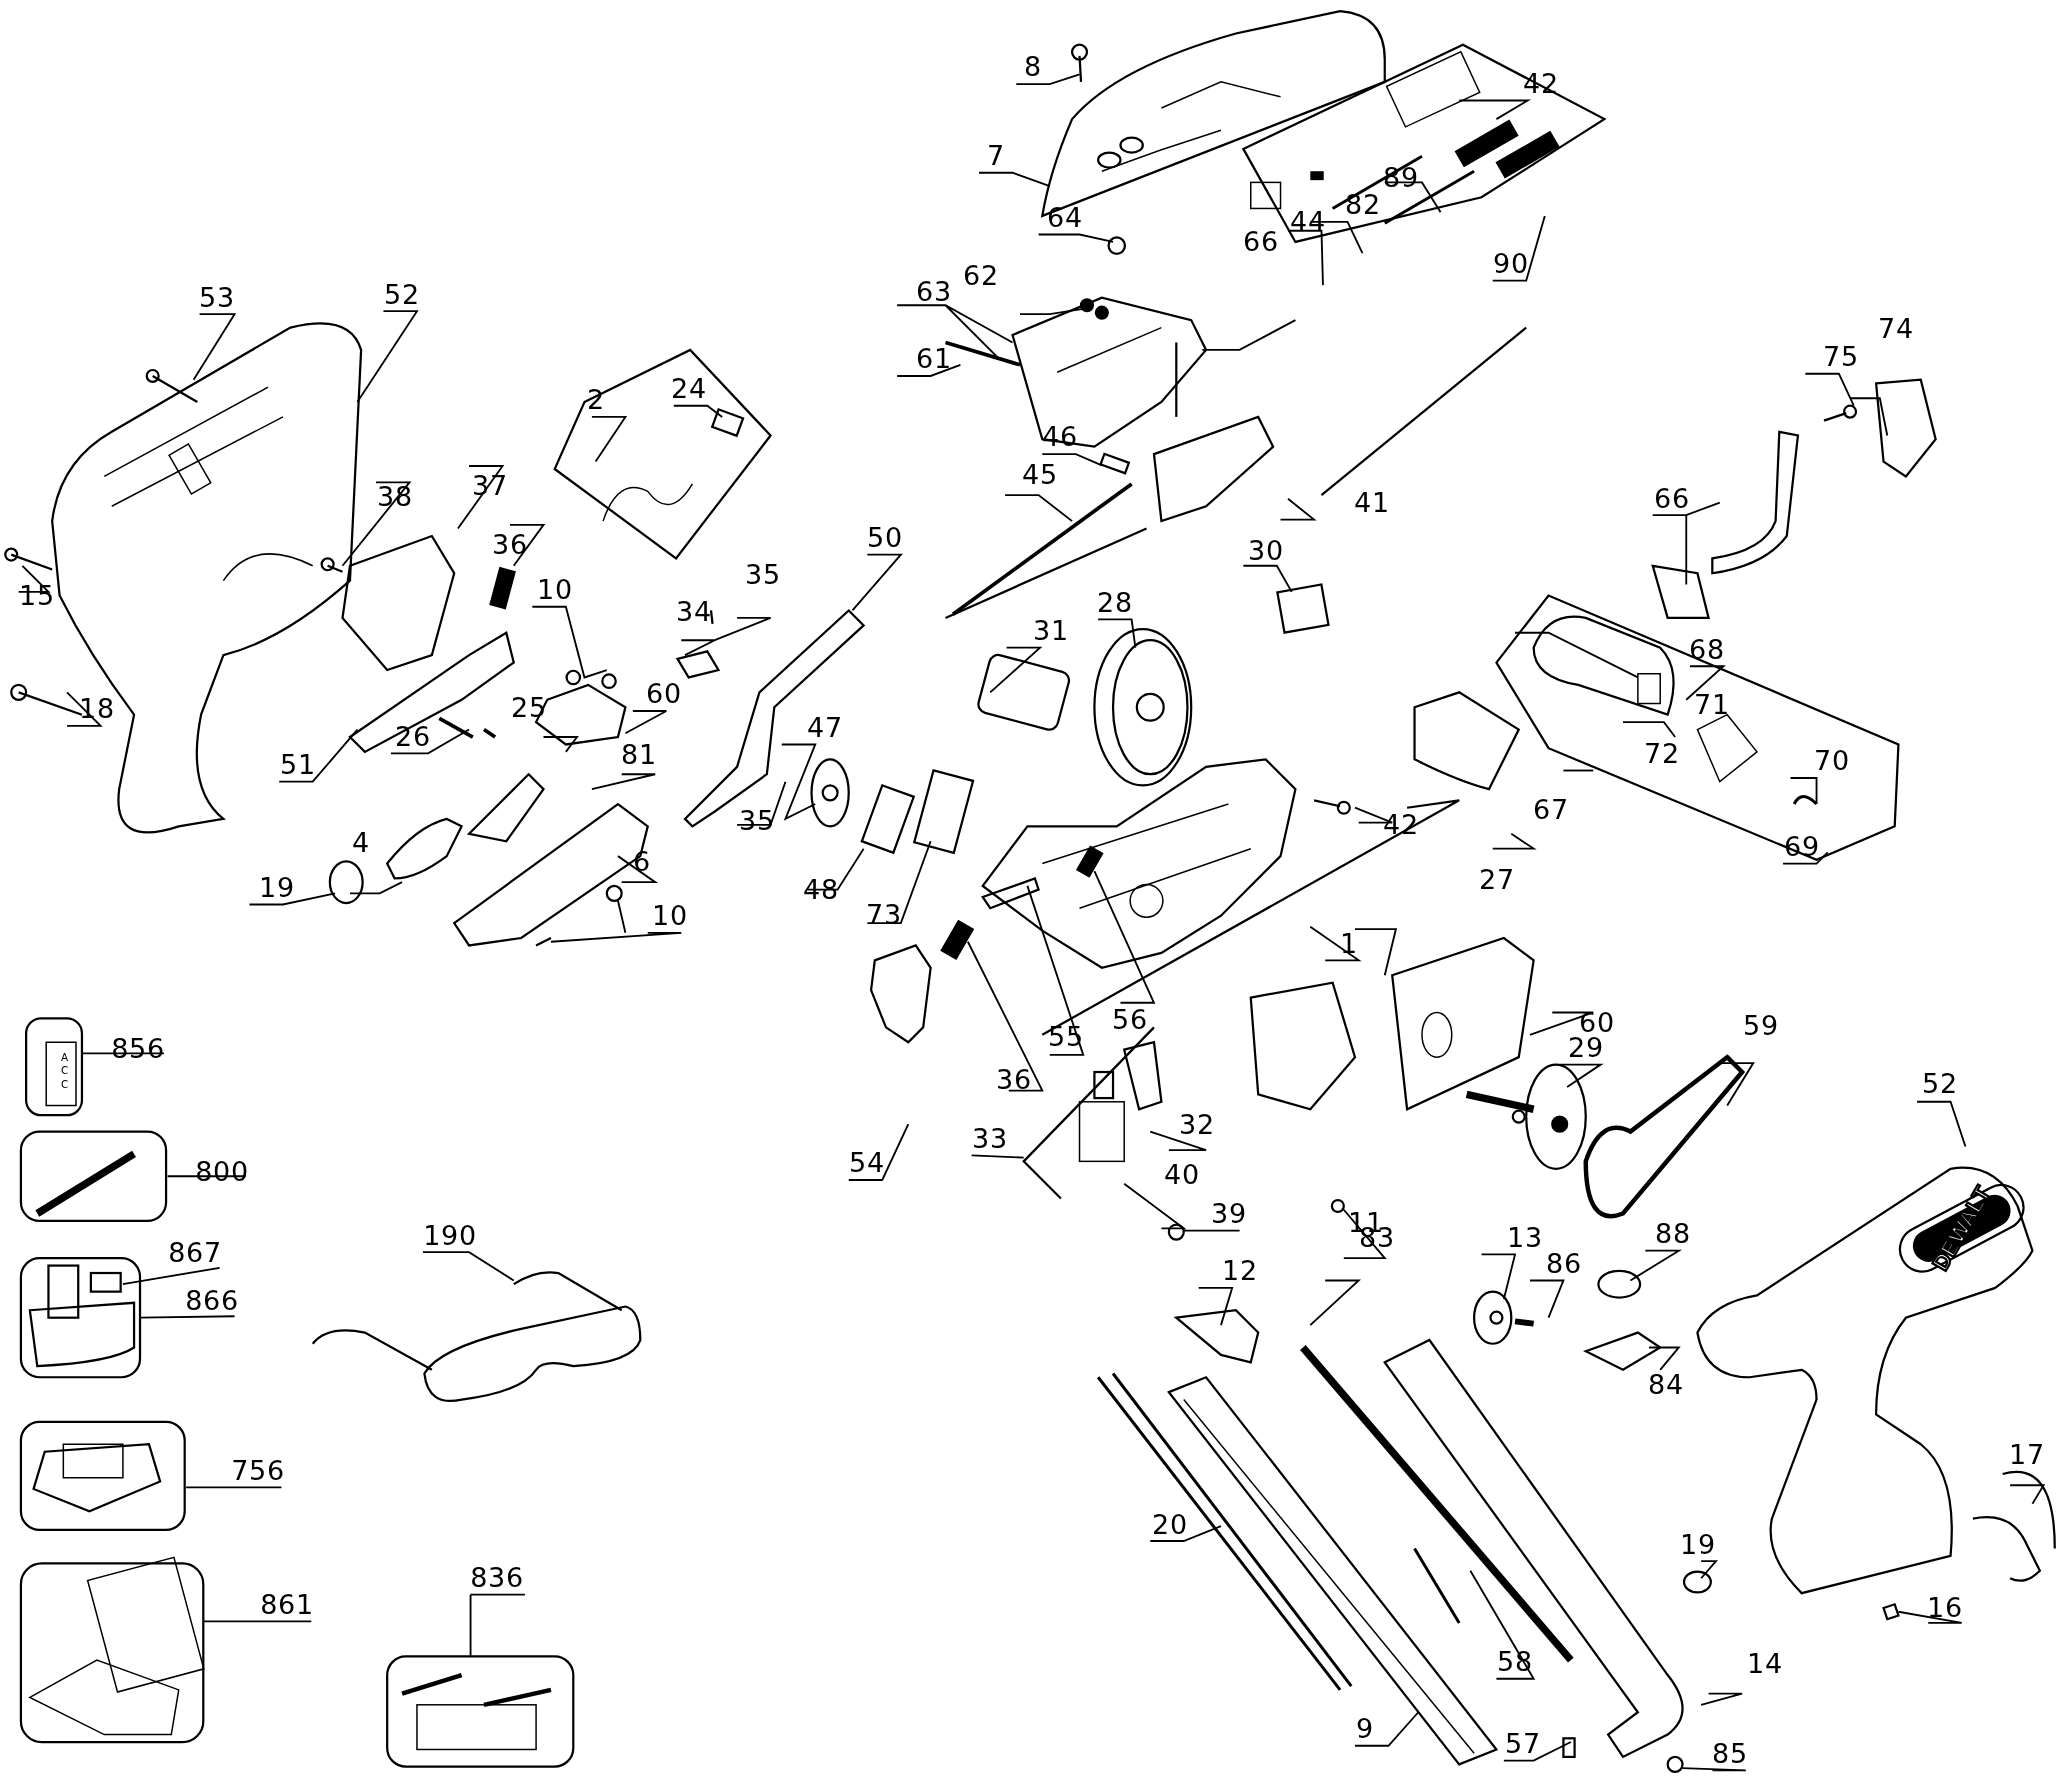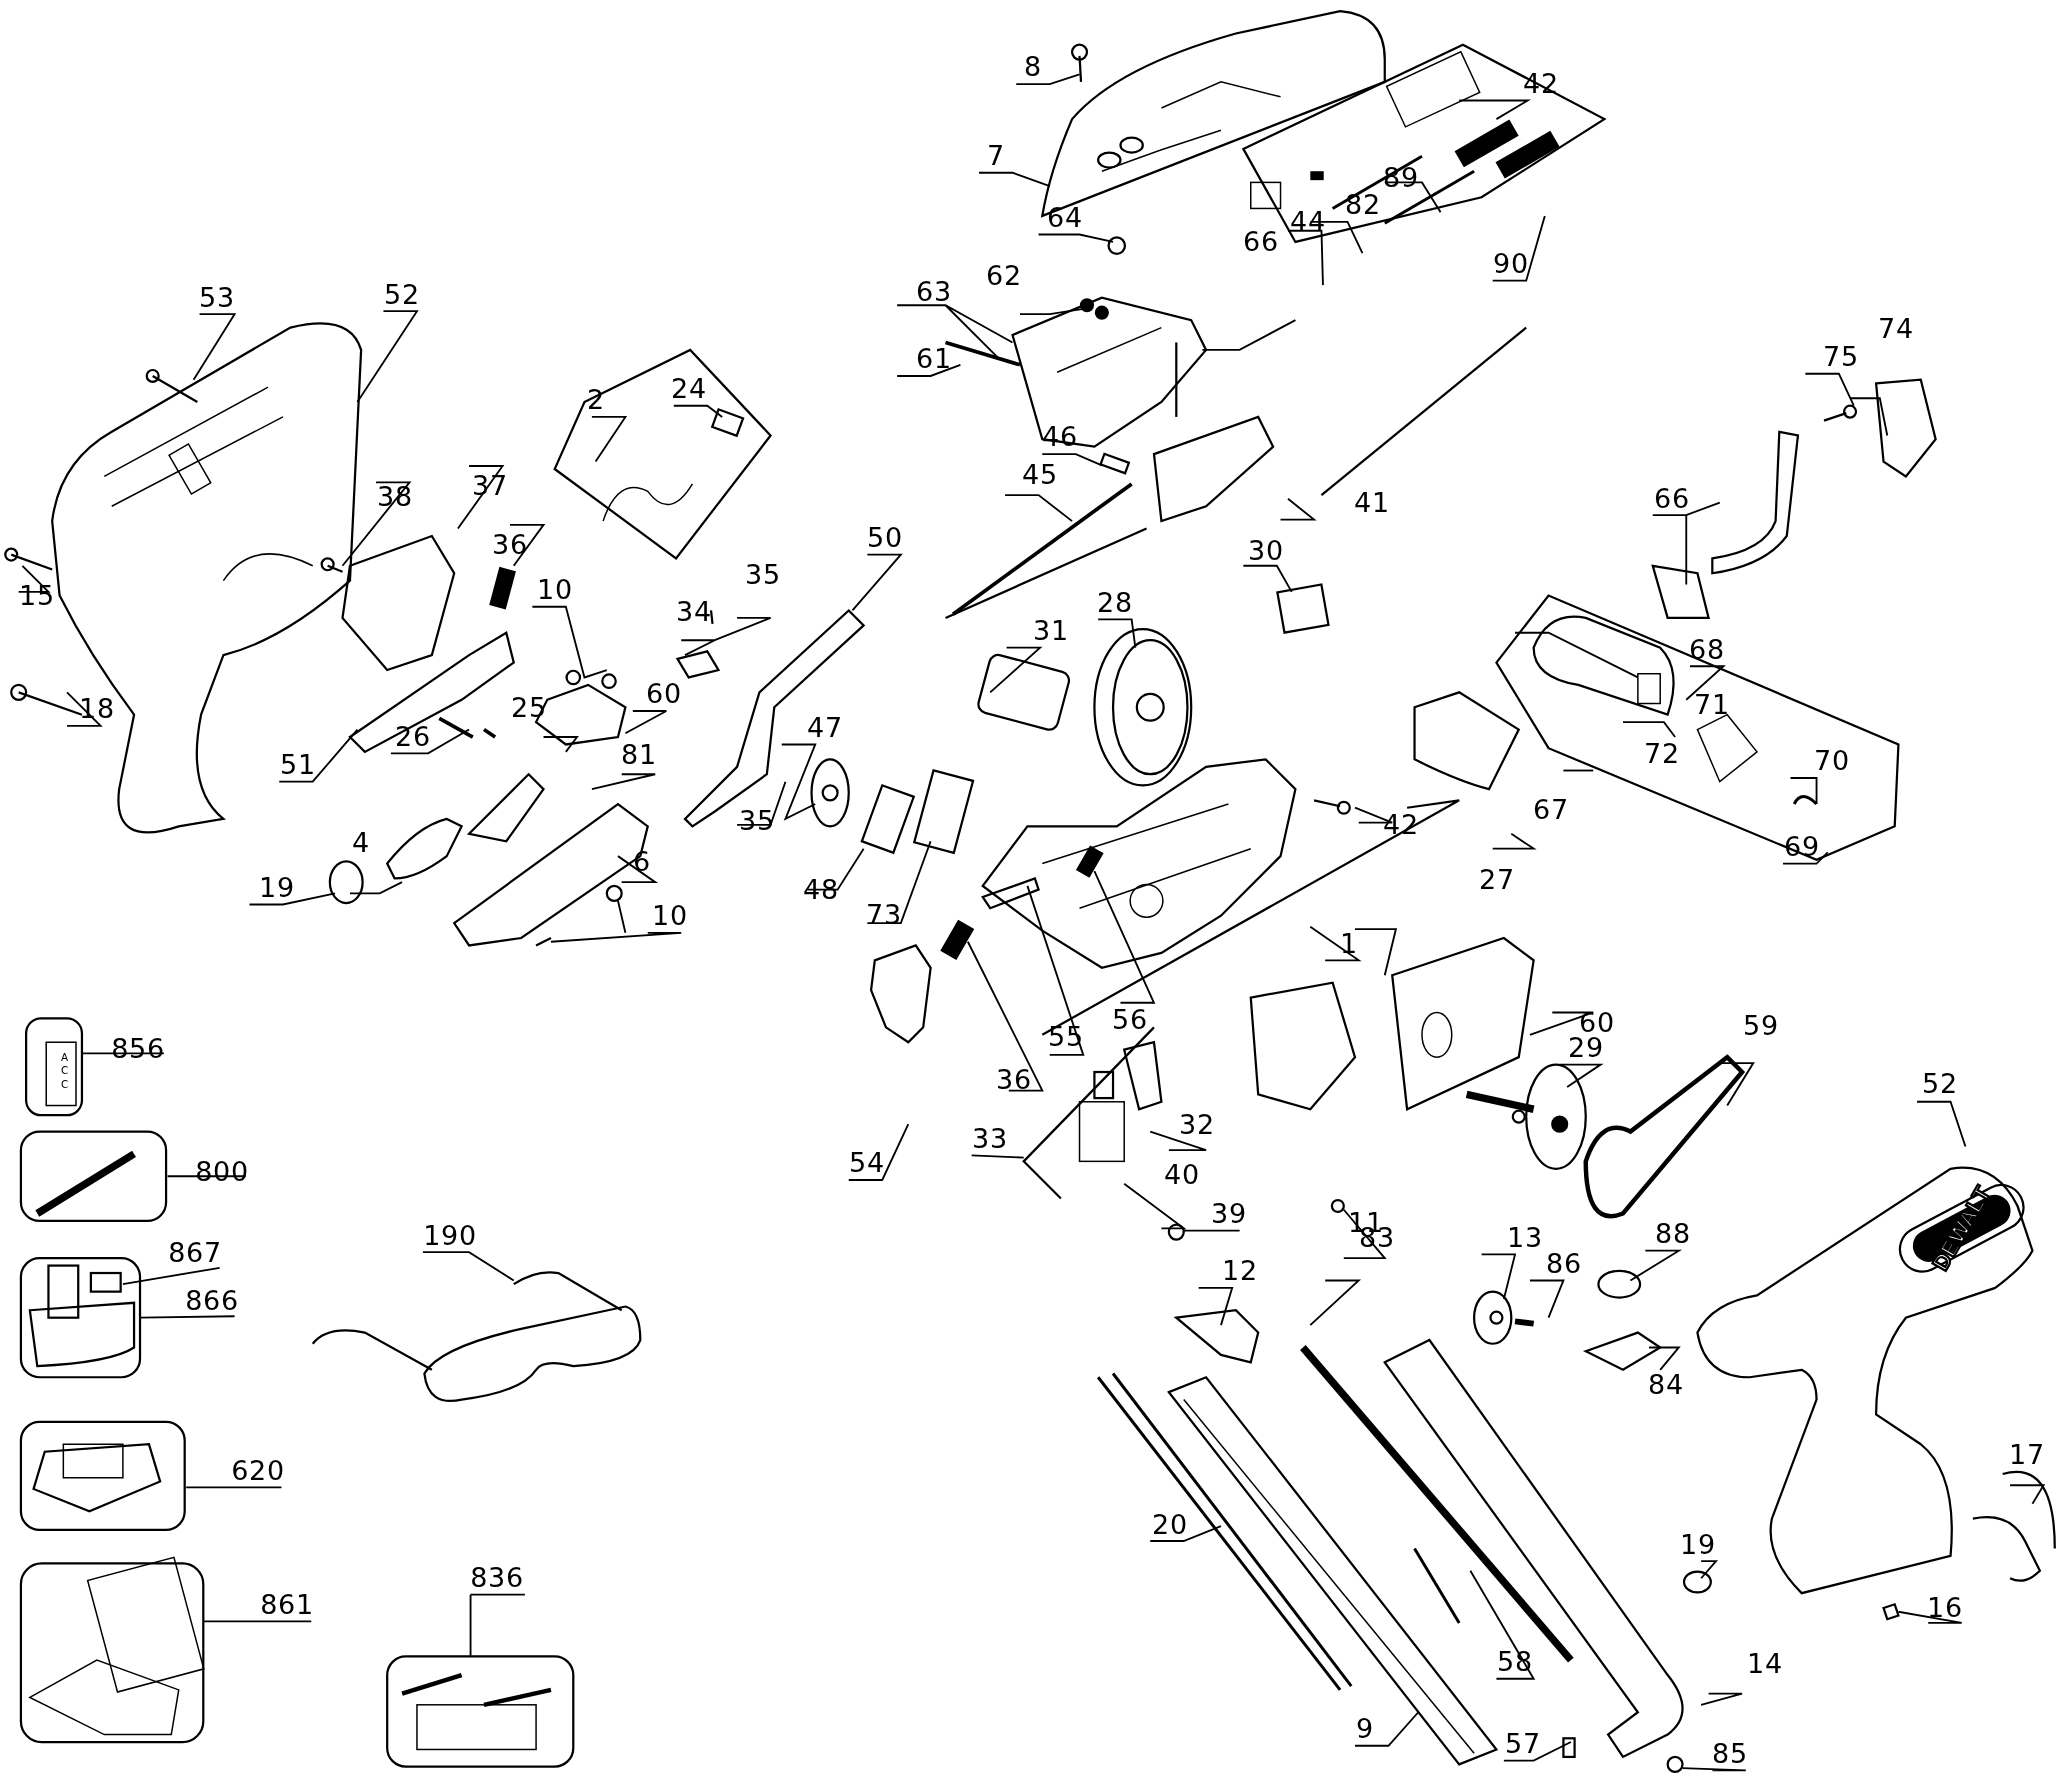--- a/index.html
+++ b/index.html
@@ -432,21 +432,21 @@
 
 <div class="lbl" style="left:1033px;top:80px">8</div>
 <div class="lbl" style="left:996px;top:169px">7</div>
 <div class="lbl" style="left:1065px;top:231px">64</div>
 <div class="lbl" style="left:1541px;top:97px">42</div>
 <div class="lbl" style="left:1261px;top:255px">66</div>
 <div class="lbl" style="left:1308px;top:235px">44</div>
 <div class="lbl" style="left:1363px;top:218px">82</div>
 <div class="lbl" style="left:1401px;top:191px">89</div>
 <div class="lbl" style="left:1511px;top:277px">90</div>
-<div class="lbl" style="left:1004px;top:289px">62</div>
+<div class="lbl" style="left:981px;top:289px">62</div>
 <div class="lbl" style="left:934px;top:305px">63</div>
 <div class="lbl" style="left:934px;top:372px">61</div>
 <div class="lbl" style="left:1060px;top:450px">46</div>
 <div class="lbl" style="left:1040px;top:488px">45</div>
 <div class="lbl" style="left:1372px;top:516px">41</div>
 <div class="lbl" style="left:1896px;top:342px">74</div>
 <div class="lbl" style="left:1841px;top:370px">75</div>
 <div class="lbl" style="left:1672px;top:512px">66</div>
 <div class="lbl" style="left:1707px;top:663px">68</div>
 <div class="lbl" style="left:1712px;top:718px">71</div>
@@ -513,17 +513,17 @@
 <div class="lbl" style="left:1765px;top:1677px">14</div>
 <div class="lbl" style="left:1730px;top:1767px">85</div>
 <div class="lbl" style="left:1698px;top:1558px">19</div>
 <div class="lbl" style="left:1945px;top:1621px">16</div>
 <div class="lbl" style="left:2027px;top:1468px">17</div>
 
 <div class="lbl" style="left:138px;top:1062px">856</div>
 <div class="lbl" style="left:222px;top:1185px">800</div>
 <div class="lbl" style="left:195px;top:1266px">867</div>
 <div class="lbl" style="left:212px;top:1314px">866</div>
-<div class="lbl" style="left:258px;top:1484px">620</div>
+<div class="lbl" style="left:258px;top:1484px">756</div>
 <div class="lbl" style="left:287px;top:1618px">861</div>
 <div class="lbl" style="left:450px;top:1249px">190</div>
 <div class="lbl" style="left:497px;top:1591px">836</div>
 
 
 </body></html>

